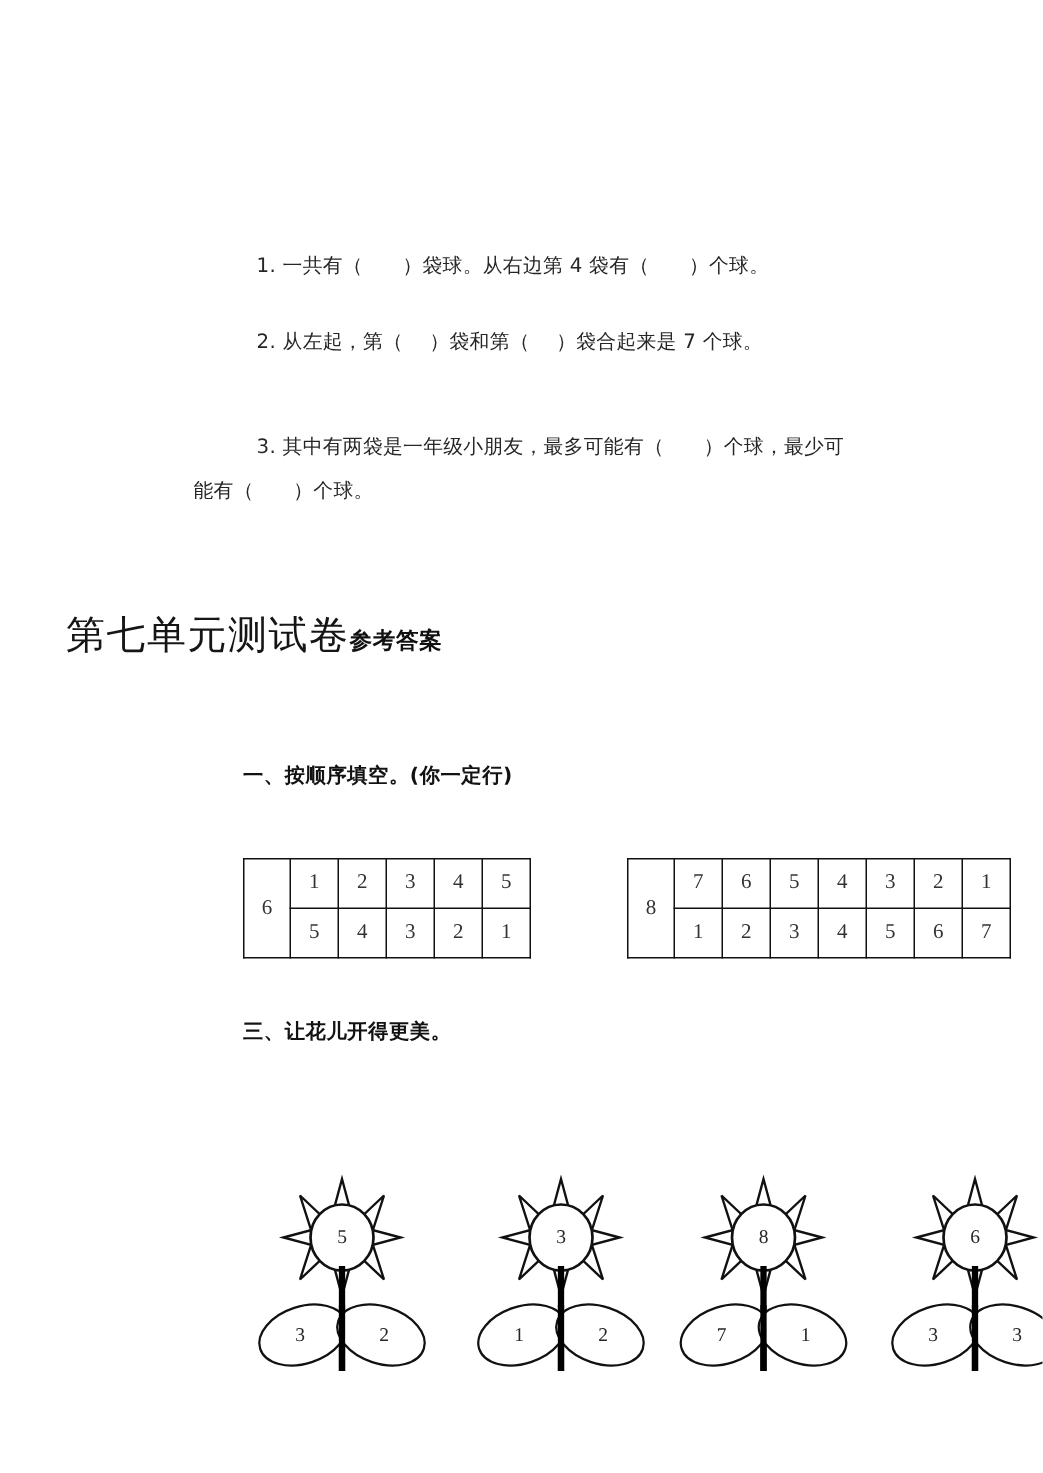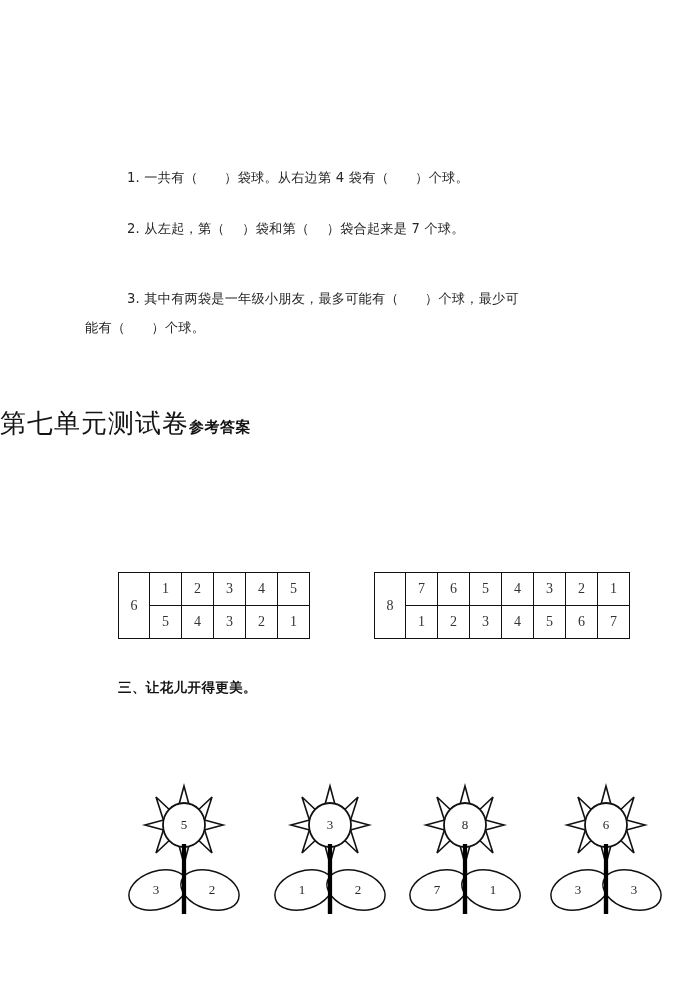--- a/index.html
+++ b/index.html
@@ -12,20 +12,21 @@
     height: 982px;
     position: relative;
     font-family: "Liberation Serif", "DejaVu Serif", serif;
     color: #1a1a1a;
     overflow: hidden;
   }
 
   .page {
     position: absolute;
     inset: 0;
+    margin-left: 44px;
   }
 
   
   .q-block {
     position: absolute;
     left: 0;
     width: 695px;
   }
   .q-line {
     font-family: "DejaVu Sans", "Liberation Sans", sans-serif;
@@ -165,20 +166,21 @@
     <div class="q-line">3. 其中有两袋是一年级小朋友，最多可能有（      ）个球，最少可</div>
   </div>
   <div class="q-block q3b">
     <div class="q-line">能有（      ）个球。</div>
   </div>
 
   <div class="title-row">
     <span class="title-main">第七单元测试卷</span><span class="title-sub">参考答案</span>
   </div>
 
+  <div class="section-head sec1">一、按顺序填空。(你一定行)</div>
 
   <table class="seq-table table-left">
     <tbody>
       <tr>
         <td class="lead" rowspan="2">6</td>
         <td class="num">1</td>
         <td class="num">2</td>
         <td class="num">3</td>
         <td class="num">4</td>
         <td class="num">5</td>

